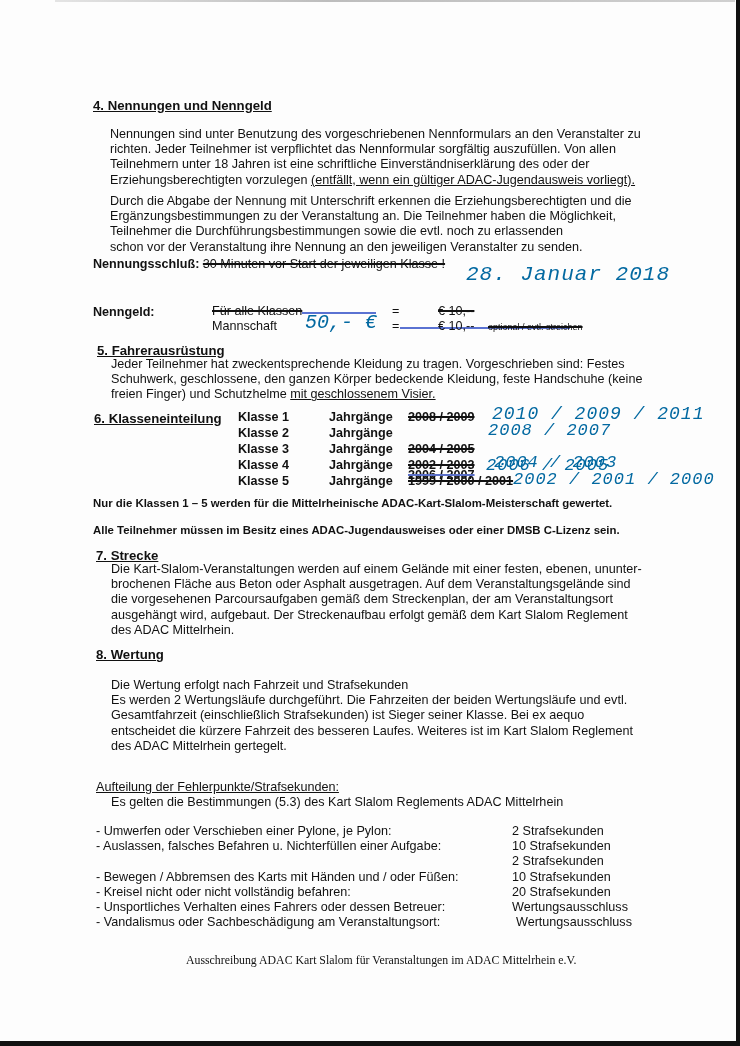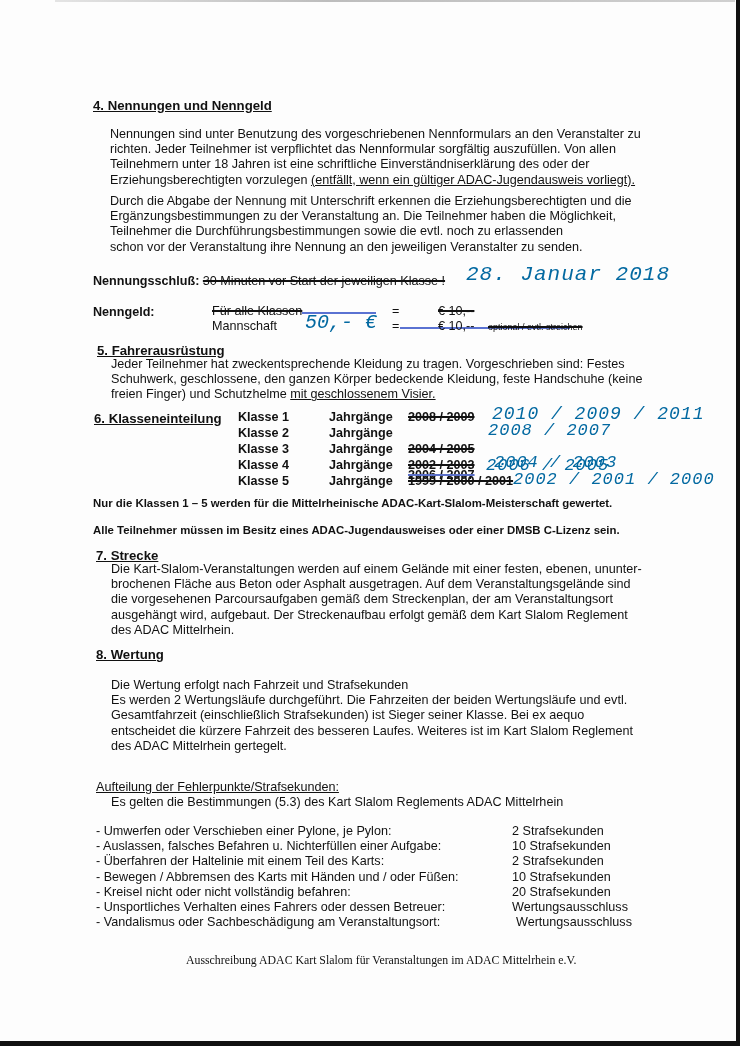--- a/index.html
+++ b/index.html
@@ -44,21 +44,21 @@
   <div><span>Erziehungsberechtigten vorzulegen </span><span class="u">(entfällt, wenn ein gültiger ADAC-Jugendausweis vorliegt).</span></div>
 </div>
 
 <div class="abs p" style="left:110px; top:194px;">
   <div>Durch die Abgabe der Nennung mit Unterschrift erkennen die Erziehungsberechtigten und die</div>
   <div>Ergänzungsbestimmungen zu der Veranstaltung an. Die Teilnehmer haben die Möglichkeit,</div>
   <div>Teilnehmer die Durchführungsbestimmungen sowie die evtl. noch zu erlassenden</div>
   <div>schon vor der Veranstaltung ihre Nennung an den jeweiligen Veranstalter zu senden.</div>
 </div>
 
-<div class="abs p" style="left:93px; top:274px;">
+<div class="abs p" style="left:93px; top:257px;">
   <span class="b">Nennungsschluß:</span>
   <span class="strike">30 Minuten vor Start der jeweiligen Klasse !</span>
 </div>
 <div class="hand" style="left:466px; top:263px; font-size:21px;">28. Januar 2018</div>
 
 <div class="row b" style="left:93px; top:305px;">Nenngeld:</div>
 <div class="row strike" style="left:212px; top:304px;">Für alle Klassen</div>
 <div class="pen-line" style="left:302px; top:312px; width:74px;"></div>
 <div class="row" style="left:392px; top:304px;">=</div>
 <div class="row strike" style="left:438px; top:304px;">€ 10,--</div>
@@ -124,20 +124,20 @@
   <div>entscheidet die kürzere Fahrzeit des besseren Laufes. Weiteres ist im Kart Slalom Reglement</div>
   <div>des ADAC Mittelrhein gertegelt.</div>
 </div>
 
 <div class="abs p u" style="left:96px; top:780px;">Aufteilung der Fehlerpunkte/Strafsekunden:</div>
 <div class="abs p" style="left:111px; top:795px;">Es gelten die Bestimmungen (5.3) des Kart Slalom Reglements ADAC Mittelrhein</div>
 
 <div class="abs p" style="left:96px; top:824px; width:560px;">
   <div style="position:relative; height:15.2px;"><span>- Umwerfen oder Verschieben einer Pylone, je Pylon:</span><span style="position:absolute; left:416px;">2 Strafsekunden</span></div>
   <div style="position:relative; height:15.2px;"><span>- Auslassen, falsches Befahren u. Nichterfüllen einer Aufgabe:</span><span style="position:absolute; left:416px;">10 Strafsekunden</span></div>
-  <div style="position:relative; height:15.2px;"><span>- Überfahren der Haltelinie mit einem Teil des Karts:</span><span style="position:absolute; left:416px;">2 Strafsekunden</span></div>
+  <div style="position:relative; height:15.2px;"><span style="position:absolute; left:416px;">2 Strafsekunden</span></div>
   <div style="position:relative; height:15.2px;"><span>- Bewegen / Abbremsen des Karts mit Händen und / oder Füßen:</span><span style="position:absolute; left:416px;">10 Strafsekunden</span></div>
   <div style="position:relative; height:15.2px;"><span>- Kreisel nicht oder nicht vollständig befahren:</span><span style="position:absolute; left:416px;">20 Strafsekunden</span></div>
   <div style="position:relative; height:15.2px;"><span>- Unsportliches Verhalten eines Fahrers oder dessen Betreuer:</span><span style="position:absolute; left:416px;">Wertungsausschluss</span></div>
   <div style="position:relative; height:15.2px;"><span>- Vandalismus oder Sachbeschädigung am Veranstaltungsort:</span><span style="position:absolute; left:420px;">Wertungsausschluss</span></div>
 </div>
 
 <div class="footer">Ausschreibung ADAC Kart Slalom  für Veranstaltungen im ADAC Mittelrhein e.V.</div>
 
 </body></html>

